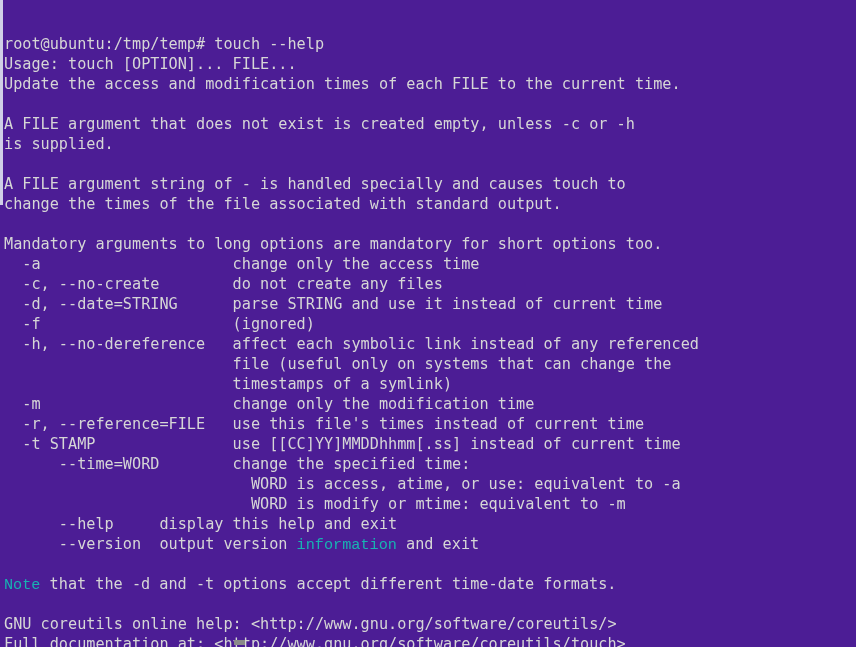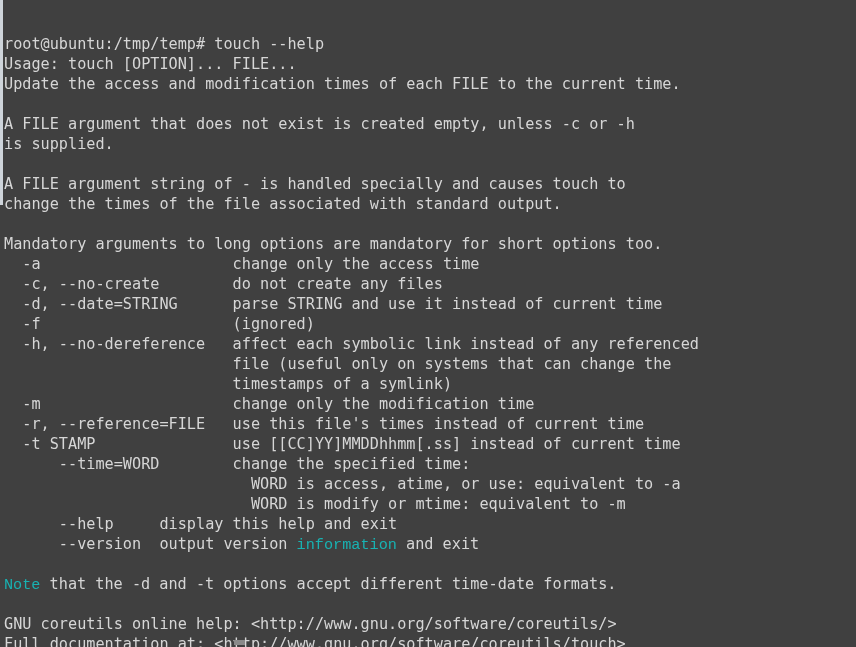--- a/index.html
+++ b/index.html
@@ -14,21 +14,21 @@
     position: relative;
     font-family: "DejaVu Sans Mono", "Liberation Mono", monospace;
   }
 
   #terminal {
     position: absolute;
     left: 0;
     top: 0;
     width: 856px;
     height: 647px;
-    background: #404040;
+    background: #4c1d95;
     color: #d6d6d6;
     font-family: "DejaVu Sans Mono", "Liberation Mono", monospace;
     font-size: 15.2px;
     line-height: 20px;
     white-space: pre;
     letter-spacing: 0px;
     overflow: hidden;
     box-sizing: border-box;
     padding: 0 0 16px 4px;
   }

